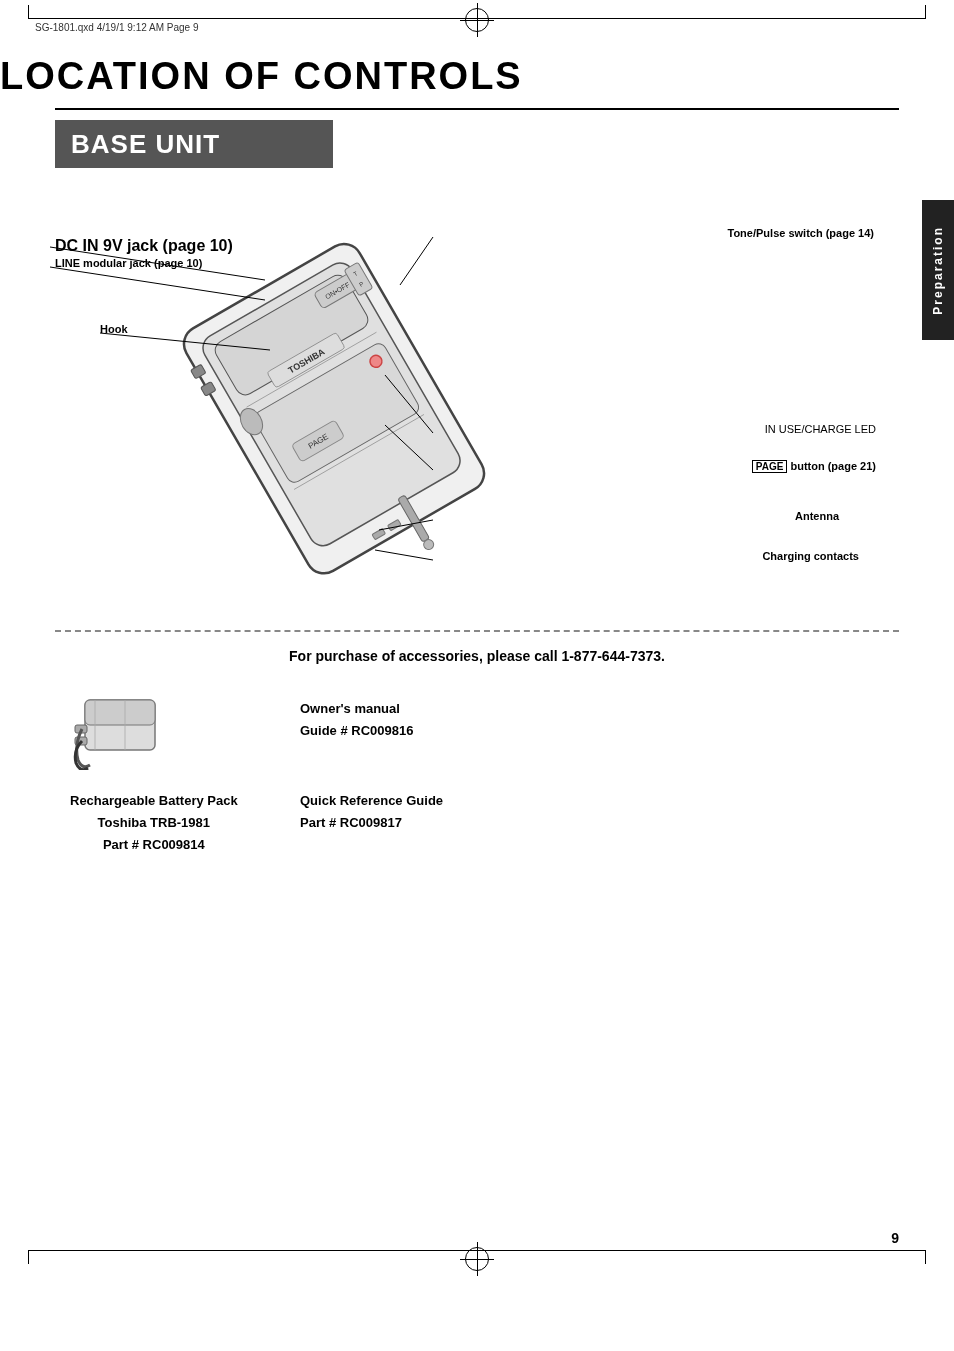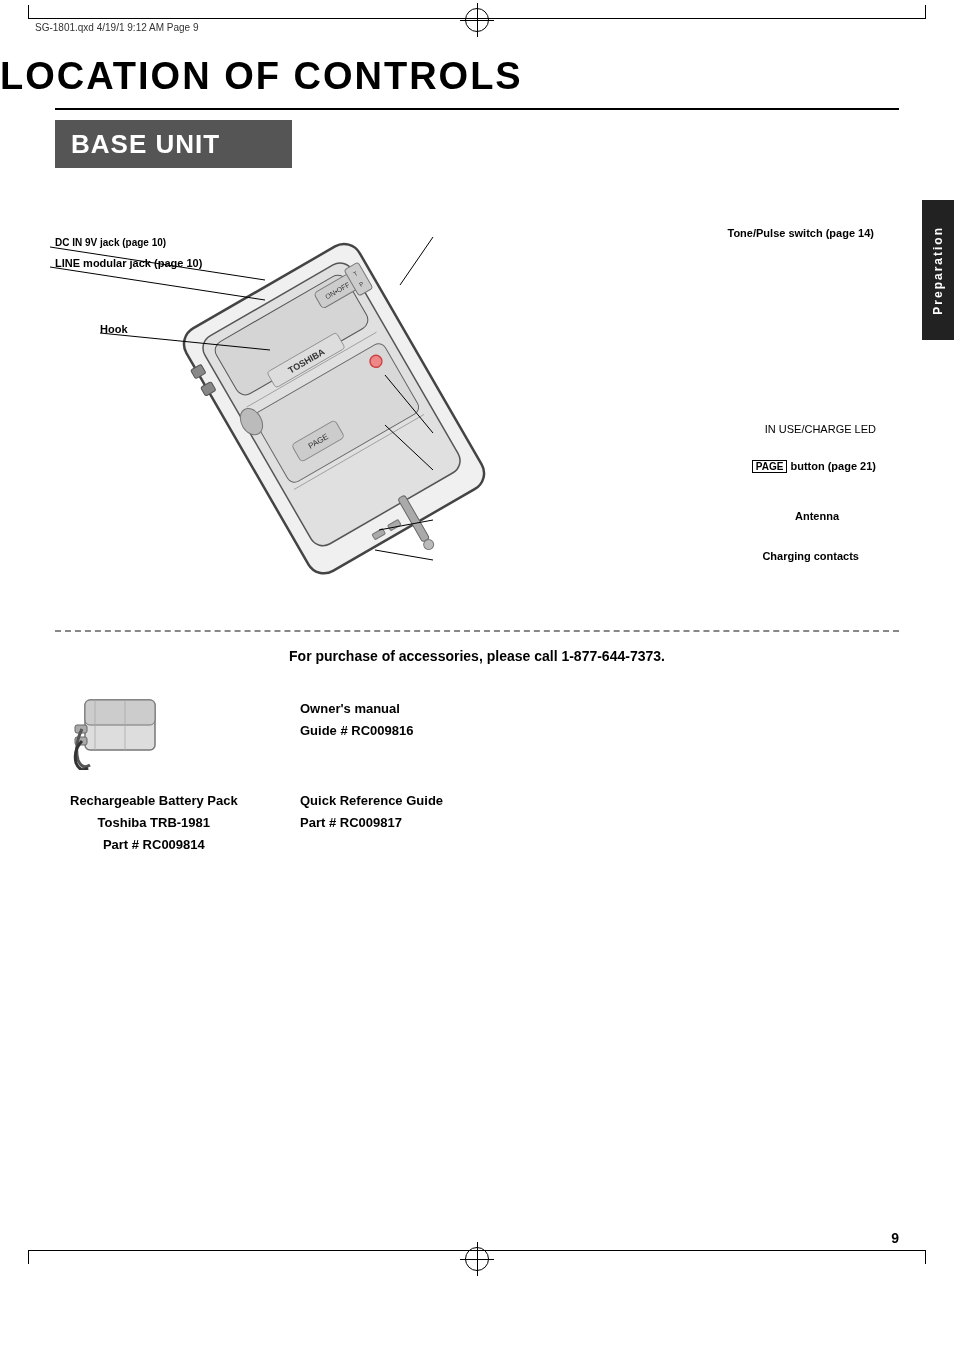--- a/index.html
+++ b/index.html
@@ -87,21 +87,21 @@
       position: absolute;
       top: 108px; left: 55px; right: 55px;
       height: 2px; background: #000;
     }
 
     
     .base-unit-bar {
       position: absolute;
       top: 120px;
       left: 55px;
-      width: 237px;
+      width: 278px;
       height: 48px;
       background: #555;
       display: flex;
       align-items: center;
       padding-left: 16px;
     }
     .base-unit-bar span {
       font-size: 26px;
       font-weight: 900;
       color: #fff;
@@ -135,21 +135,21 @@
       top: 175px;
       left: 55px;
       right: 60px;
       height: 430px;
     }
 
     
     .label-dc {
       position: absolute;
       top: 62px; left: 0;
-      font-size: 10px;
+      font-size: 16px;
     }
     .label-line {
       position: absolute;
       top: 82px; left: 0;
       font-size: 11px;
     }
     .label-hook {
       position: absolute;
       top: 148px; left: 45px;
       font-size: 11px;

